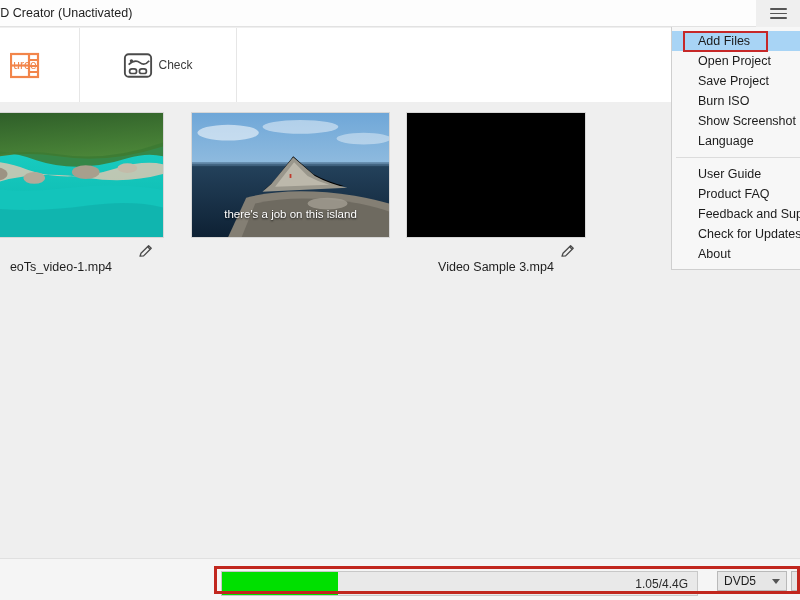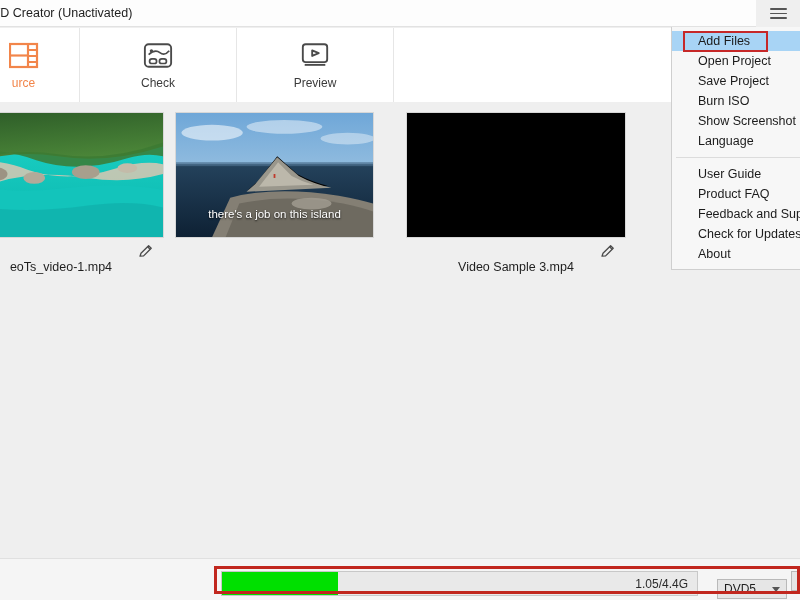--- a/index.html
+++ b/index.html
@@ -35,21 +35,21 @@
   
   .toolbar {
     position: absolute; left: 0; top: 28px; width: 800px; height: 74px;
     background: #ffffff;
     border-bottom: 1px solid #dedede;
     display: flex;
   }
   .tool-cell {
     width: 157px; height: 74px;
     border-right: 1px solid #e6e6e6;
-    display: flex; flex-direction: column;
+    display: flex; flex-direction: row;
     align-items: center; justify-content: center;
     gap: 5px;
     background: #fff;
   }
   .tool-cell:first-child { width: 80px; }
   .tool-cell.empty { border-right: none; flex: 1; }
   .tool-label { font-size: 12px; color: #3b3b3b; white-space: nowrap; }
   .tool-cell.active .tool-label { color: #f2854a; }
   .tool-icon { height: 30px; display: flex; align-items: center; justify-content: center; }
   .tool-cell:first-child .tool-icon,
@@ -73,22 +73,22 @@
   }
   .thumb-meta {
     height: 29px; width: 100%;
     display: flex; align-items: center; justify-content: center;
     position: relative;
   }
   .thumb-title { font-size: 12.5px; color: #1f1f1f; white-space: nowrap; margin-top: 28px; }
   .pencil { position: absolute; right: 10px; top: 50%; transform: translateY(-50%); }
 
   .thumb-1 { left: -42px; width: 206px; }
-  .thumb-2 { left: 175px; width: 199px; }
-  .thumb-3 { left: 406px; width: 220px; }
+  .thumb-2 { left: 191px; width: 199px; }
+  .thumb-3 { left: 406px; width: 180px; }
 
   .subtitle-overlay {
     position: absolute; left: 0; right: 0; bottom: 17px;
     text-align: center; font-size: 11.5px; color: #fff;
     text-shadow: 0 1px 2px rgba(0,0,0,.85);
     white-space: nowrap;
   }
 
   
   .menu {
@@ -145,21 +145,21 @@
     font-size: 12px; color: #2a2a2a; white-space: nowrap;
   }
   .select-box {
     position: absolute; top: 571px; height: 20px;
     background: #e6e6e6;
     border: 1px solid #b9b9b9;
     display: flex; align-items: center;
     padding: 0 6px;
     font-size: 12px; color: #1d1d1d;
   }
-  .sel-dvd { left: 717px; width: 70px; justify-content: space-between; margin-top: 8px; }
+  .sel-dvd { left: 717px; width: 70px; justify-content: space-between; }
   .sel-f { left: 791px; width: 40px; }
   .caret {
     width: 0; height: 0;
     border-left: 4px solid transparent;
     border-right: 4px solid transparent;
     border-top: 5px solid #555;
   }
 </style>
 </head>
 <body>
@@ -199,30 +199,20 @@
           <rect x="2" y="2" width="28" height="24" rx="4" fill="none" stroke="#4a4a4a" stroke-width="2"></rect>
           <circle cx="9" cy="9" r="1.8" fill="#4a4a4a"></circle>
           <path d="M6 13 Q13 7 18 11 Q23 15 28 9" fill="none" stroke="#4a4a4a" stroke-width="1.8"></path>
           <rect x="7" y="17.5" width="7.5" height="5" rx="2.5" fill="none" stroke="#4a4a4a" stroke-width="1.8"></rect>
           <rect x="17.5" y="17.5" width="7.5" height="5" rx="2.5" fill="none" stroke="#4a4a4a" stroke-width="1.8"></rect>
         </svg>
       </div>
       <div class="tool-label">Check</div>
     </div>
 
-    <div class="tool-cell">
-      <div class="tool-icon">
-        <svg width="30" height="27" viewBox="0 0 32 28">
-          <rect x="3" y="2" width="26" height="19" rx="3" fill="none" stroke="#4a4a4a" stroke-width="2"></rect>
-          <path d="M13 8.5 L20 11.5 L13 14.5 Z" fill="none" stroke="#4a4a4a" stroke-width="2" stroke-linejoin="round"></path>
-          <line x1="5" y1="24" x2="27" y2="24" stroke="#4a4a4a" stroke-width="2"></line>
-        </svg>
-      </div>
-      <div class="tool-label">Preview</div>
-    </div>
 
 
     <div class="tool-cell empty"></div>
   </div>
 
   <div class="thumbs">
 
     <div class="thumb-card thumb-1">
       <div class="thumb-frame">
         <svg width="100%" height="100%" viewBox="0 0 206 126" preserveAspectRatio="none">

